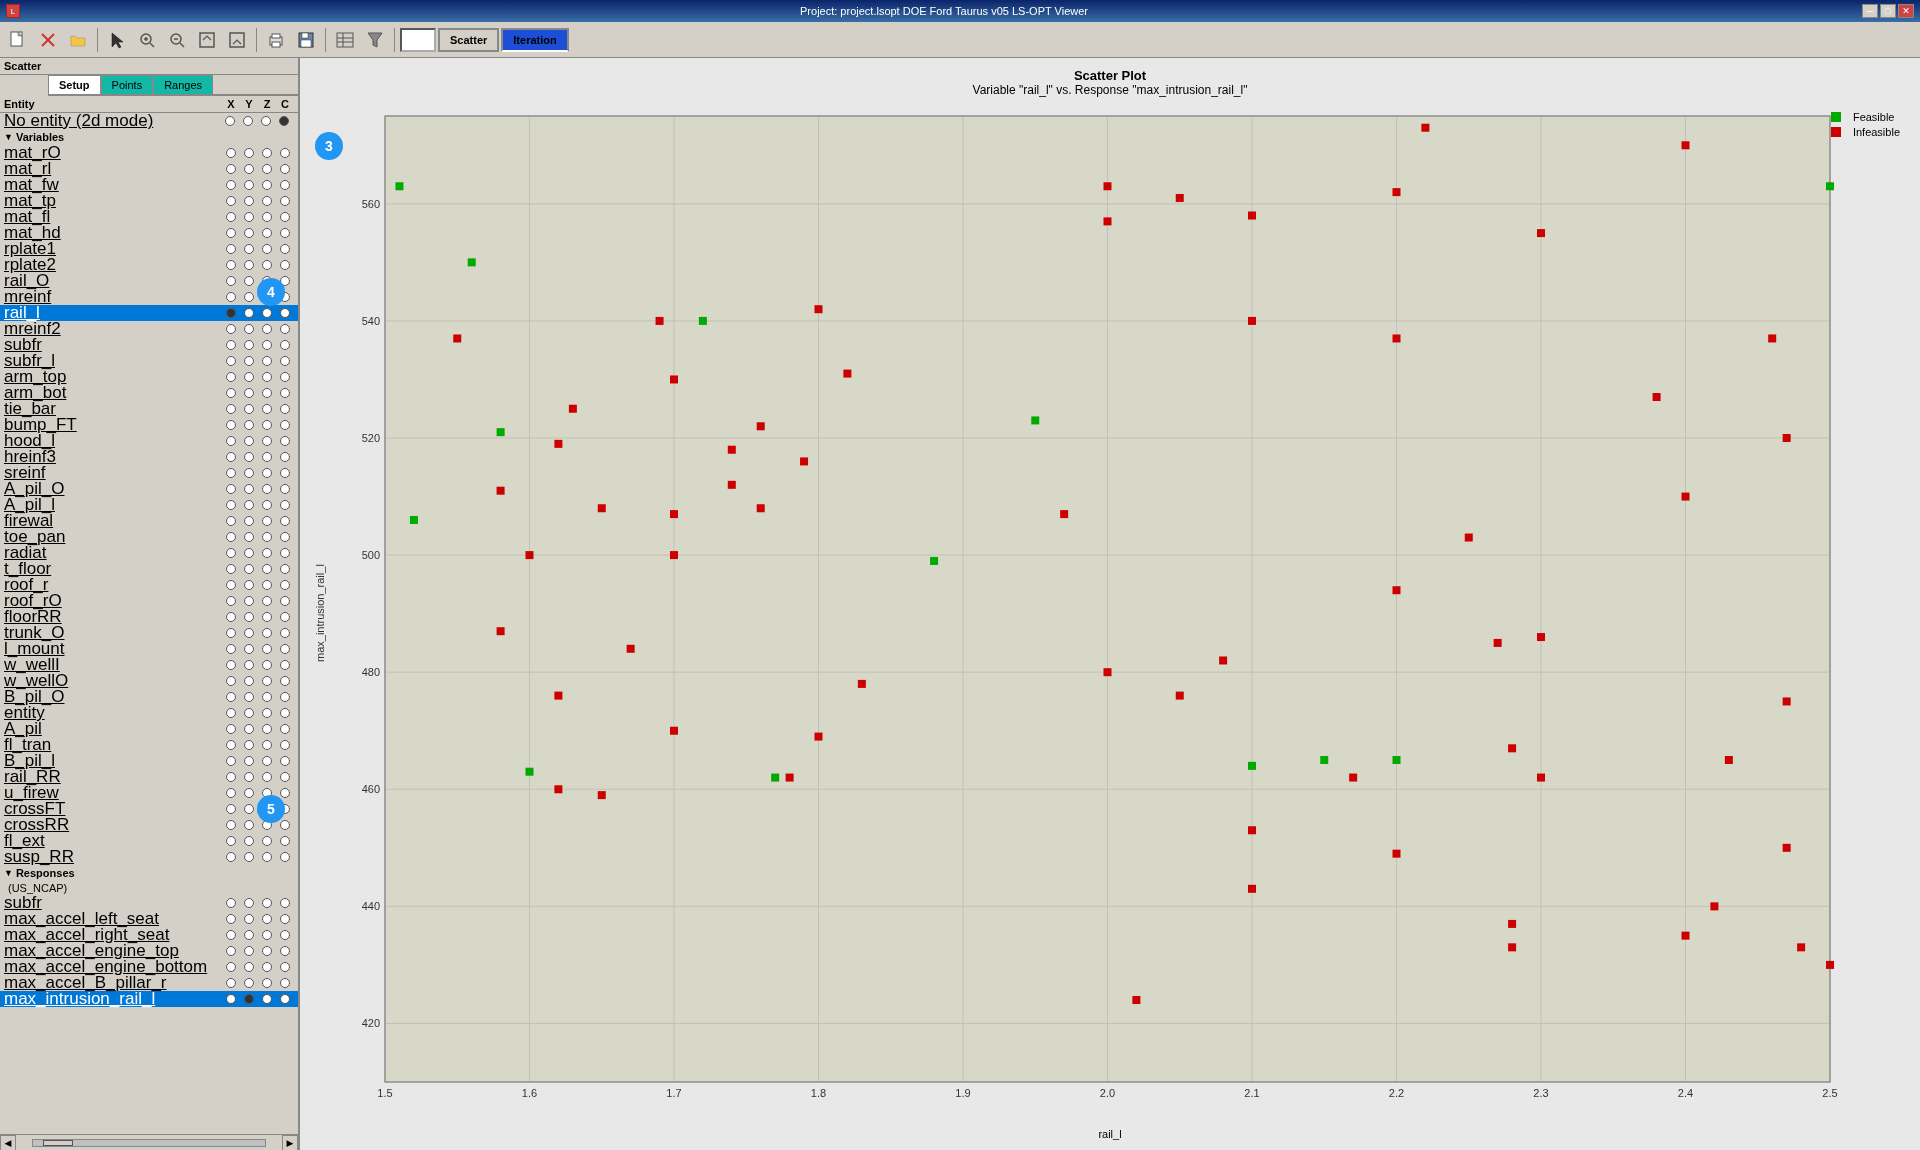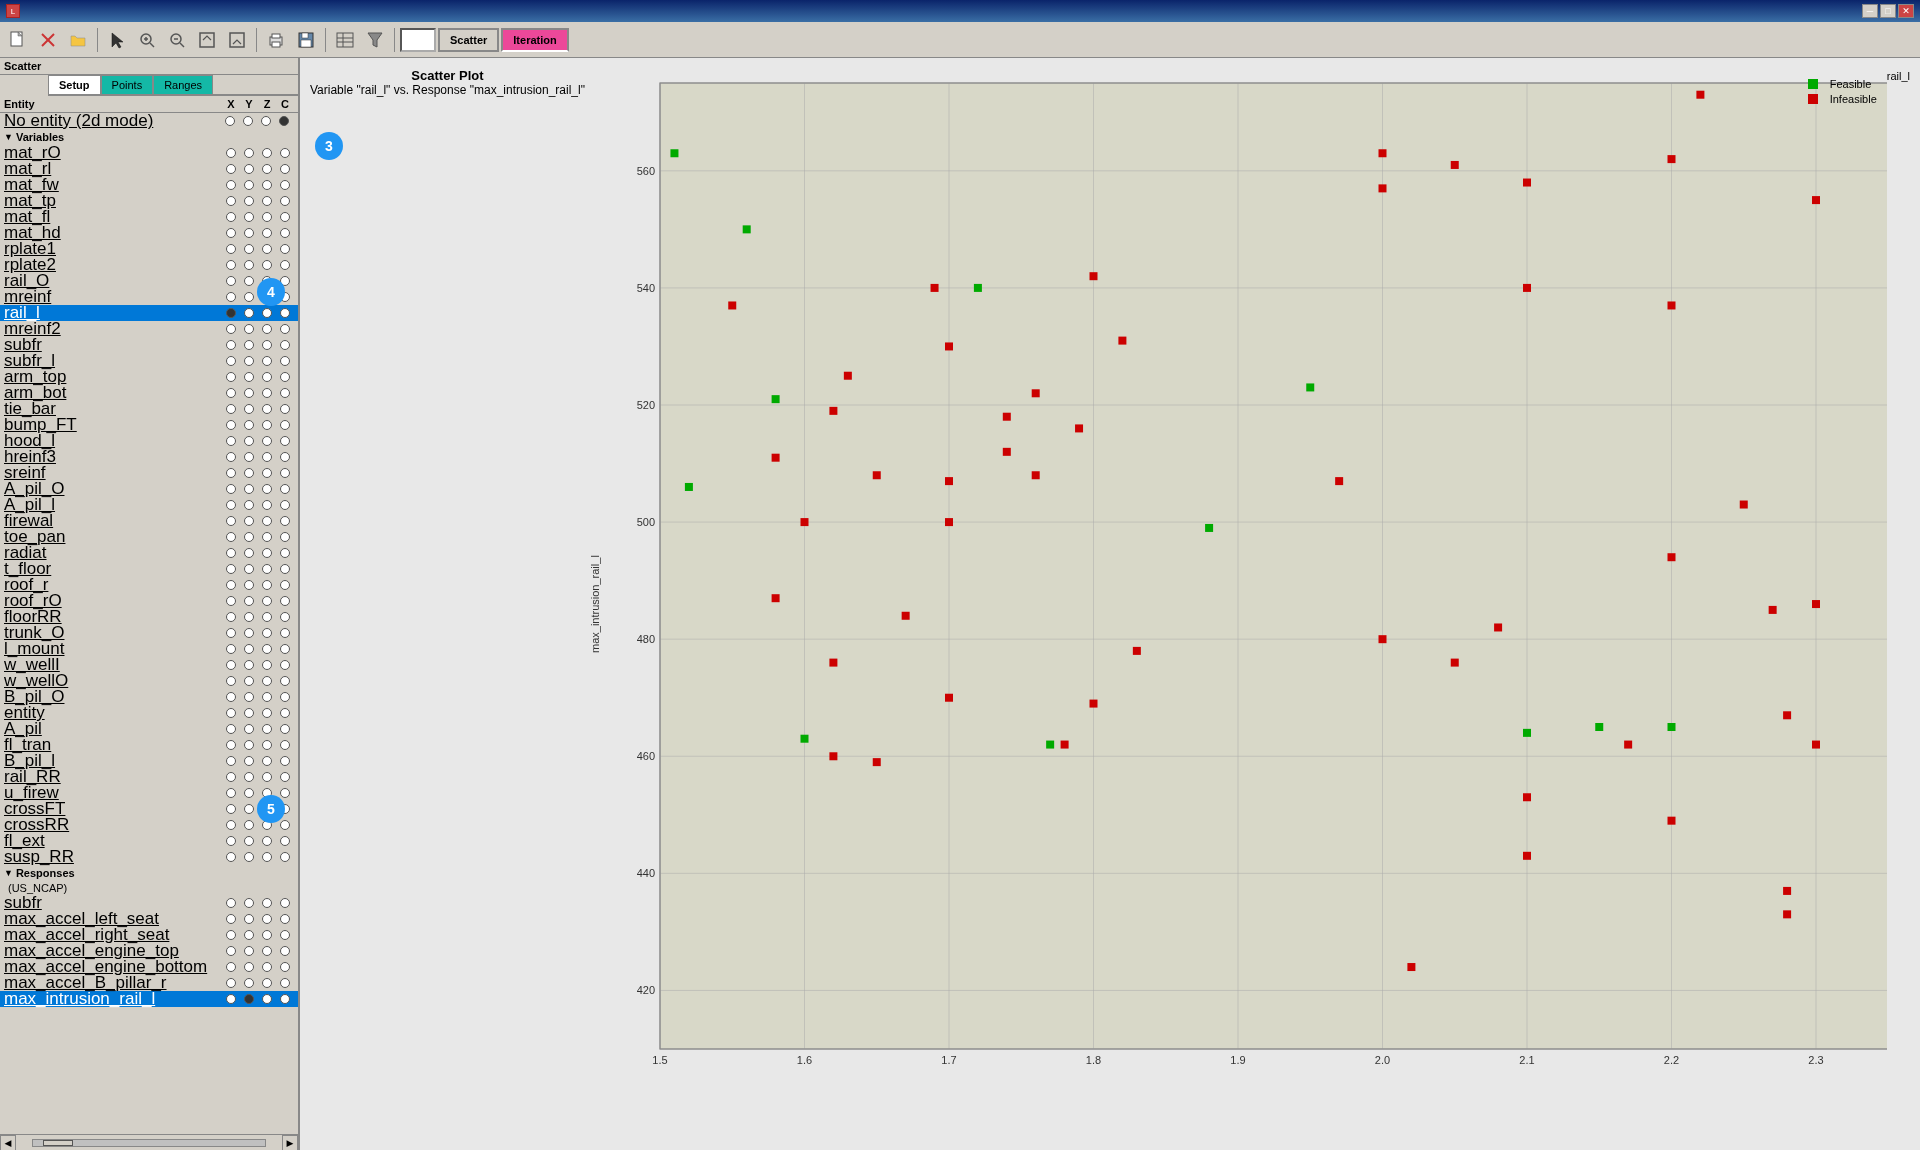--- a/index.html
+++ b/index.html
@@ -49,21 +49,21 @@
     .toolbar-tab-btn {
       height: 24px;
       background: #d4d0c8;
       border: 2px solid #888;
       padding: 0 10px;
       cursor: pointer;
       font-size: 11px;
       font-weight: bold;
     }
     .toolbar-tab-btn.active {
-      background: #ec4899;
+      background: #1d4ed8;
       border-bottom: 2px solid white;
     }
 
     
     .main-layout {
       display: flex;
       height: calc(1150px - 22px - 36px);
     }
 
     
@@ -156,21 +156,21 @@
       border-top: 1px solid #888;
       display: flex; align-items: center;
     }
 
     
     .chart-area {
       flex: 1;
       background: #e8e8e8;
       padding: 10px;
       display: flex;
-      flex-direction: row;
+      flex-direction: column;
     }
     .chart-title {
       text-align: center;
       font-size: 13px;
       margin-bottom: 4px;
     }
     .chart-container {
       flex: 1;
       background: #e8e8e8;
       position: relative;
@@ -227,20 +227,21 @@
       left: 10px;
     }
   </style>
 </head>
 <body>
 
 <div class="title-bar">
   <div style="width:20px; display:flex; align-items:center;">
     <div style="width:14px;height:14px;background:#cc4444;border:1px solid #aa2222;font-size:8px;color:white;display:flex;align-items:center;justify-content:center;">L</div>
   </div>
+  <div class="title-bar-title">Project: project.lsopt          DOE Ford Taurus v05          LS-OPT Viewer</div>
   <div class="title-bar-controls">
     <div class="title-bar-btn">─</div>
     <div class="title-bar-btn">□</div>
     <div class="title-bar-btn" style="background:#cc4444;color:white;">✕</div>
   </div>
 </div>
 
 <div class="toolbar">
   <div class="toolbar-btn" title="New">
     <svg width="18" height="18" viewBox="0 0 18 18">

